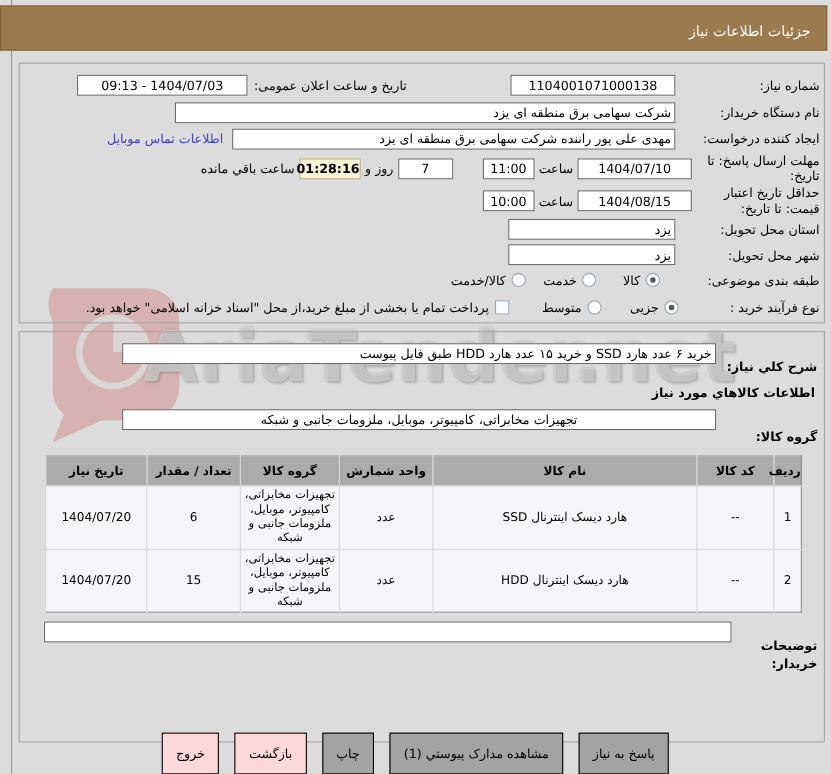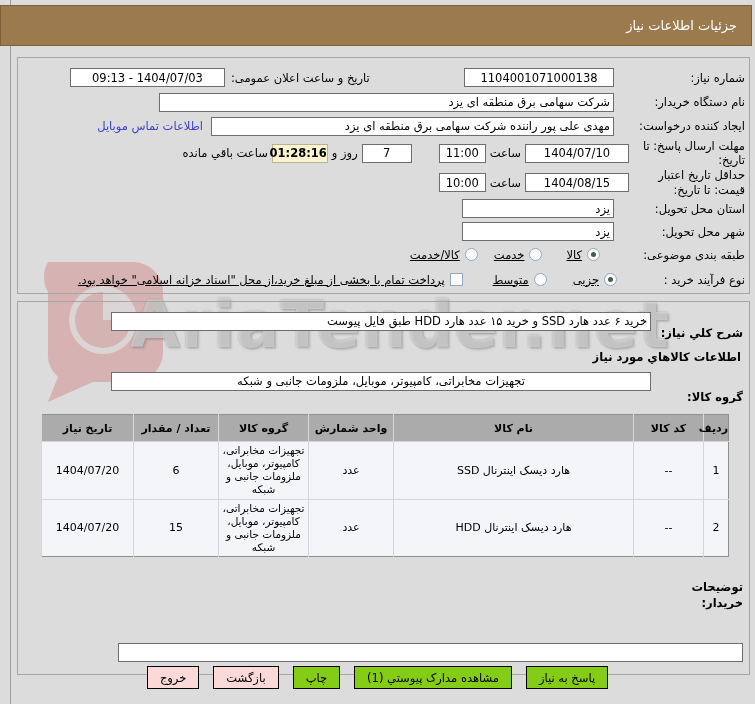--- a/index.html
+++ b/index.html
@@ -15,21 +15,21 @@
   }
   .window-edge {
     position: absolute; left: 10px; top: 0; height: 100%;
     border-left: 1px solid #9a9a9a;
   }
   
   .titlebar {
     position: absolute; top: 5px; left: 0; right: 3px; height: 41px;
     background: #9b7b4e; border: 1px solid #7d6038;
     color: #fff; font-size: 13px;
-    display: flex; align-items: center; padding: 4px 14px;
+    display: flex; padding: 16px 14px;
   }
   
   .box {
     position: absolute; left: 17px; right: 5px;
     border: 1px solid #a6a6a6;
   }
   .box1 { top: 57px; height: 237px; padding: 7px 4px 0 4px; }
   .box2 { top: 301px; height: 374px; padding: 10px 6px 0 6px; }
   
   .frow { display: flex; align-items: center; }
@@ -67,21 +67,21 @@
     display: inline-block; position: relative; flex: 0 0 13px;
   }
   .radio.sel::after {
     content: ""; position: absolute; left: 3px; top: 3px;
     width: 5px; height: 5px; border-radius: 50%; background: #4c5b50;
   }
   .chk {
     width: 13px; height: 13px; border: 1px solid #93a8bc;
     background: #fdfdfd; display: inline-block; flex: 0 0 13px;
   }
-  .opt-lbl { margin: 0 5px 0 0; text-decoration: underline; }
+  .opt-lbl { margin: 0 5px 0 0; }
   
   .bold { font-weight: bold; }
   .desc-row { display: flex; align-items: flex-start; }
   .desc-row .lbl { width: 92px; flex: 0 0 92px; padding-top: 14px; }
   .ta-desc { width: 540px; height: 46px; text-align: right; }
   .sec-head { margin: 10px 2px 8px 0; }
   .grp-row .lbl { width: 92px; flex: 0 0 92px; padding-top: 18px; }
   .ta-grp { width: 540px; height: 51px; text-align: center; padding-top: 4px; }
   
   table.goods {
@@ -94,33 +94,33 @@
   table.goods th {
     background: #ababab; font-weight: bold; font-size: 11px;
     height: 27px; border-left: 1px solid #d9d9d9; text-align: center;
   }
   table.goods td {
     border-left: 1px solid #d3d7dd; border-top: 1px solid #d3d7dd;
     text-align: center; font-size: 11px; height: 55px; padding: 2px;
   }
   table.goods td.small { font-size: 10.5px; line-height: 1.25; }
   
-  .notes-row { display: flex; align-items: flex-start; margin-top: 8px; flex-direction: column; }
+  .notes-row { display: flex; align-items: flex-start; margin-top: 8px; }
   .notes-row .lbl { width: 78px; flex: 0 0 78px; padding-top: 14px; white-space: normal; line-height: 1.4; }
   .ta-notes { width: 625px; height: 70px; }
   
   .btnbar {
     position: absolute; top: 666px; left: 0; right: 0;
     display: flex; justify-content: center; gap: 14px;
   }
   button.act {
-    border: 1px solid #000; height: 23px; padding: 2px 12px;
+    border: 1px solid #000; height: 38px; padding: 2px 12px;
     font-family: inherit; font-size: 11.5px; cursor: pointer;
   }
-  button.green { background: #84cc16; }
+  button.green { background: #a3a3a3; }
   button.pink  { background: #fbd9d9; }
   
   .wm { position: absolute; pointer-events: none; }
   .wm-logo { left: 28px; top: 252px; width: 155px; height: 150px; opacity: 0.5; }
   .wm-text {
     left: 130px; top: 288px; width: 625px;
     font-size: 64px; font-weight: bold; letter-spacing: 1px;
     color: rgba(235,235,235,0.55);
     text-shadow: 0 0 2px rgba(120,120,120,0.6), 2px 2px 2px rgba(120,120,120,0.35);
     white-space: nowrap; direction: ltr;

